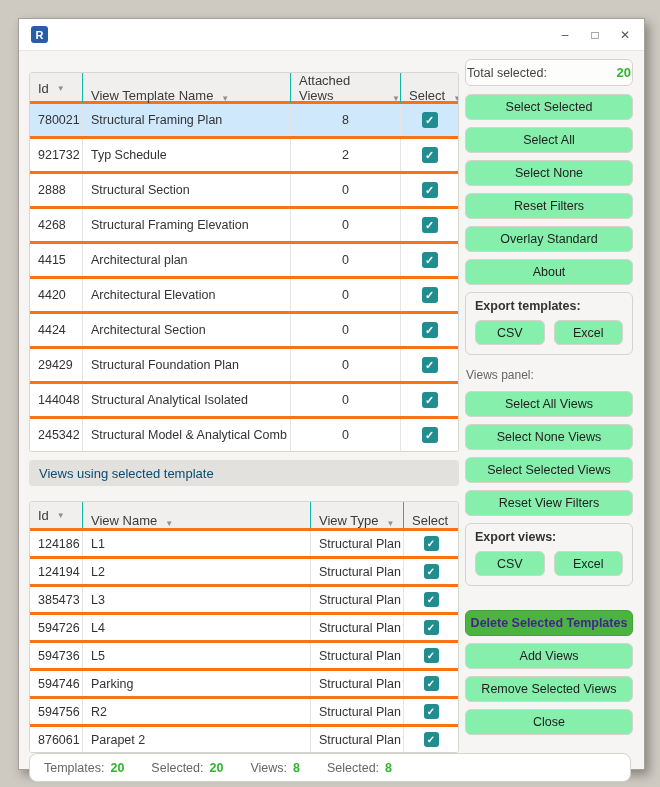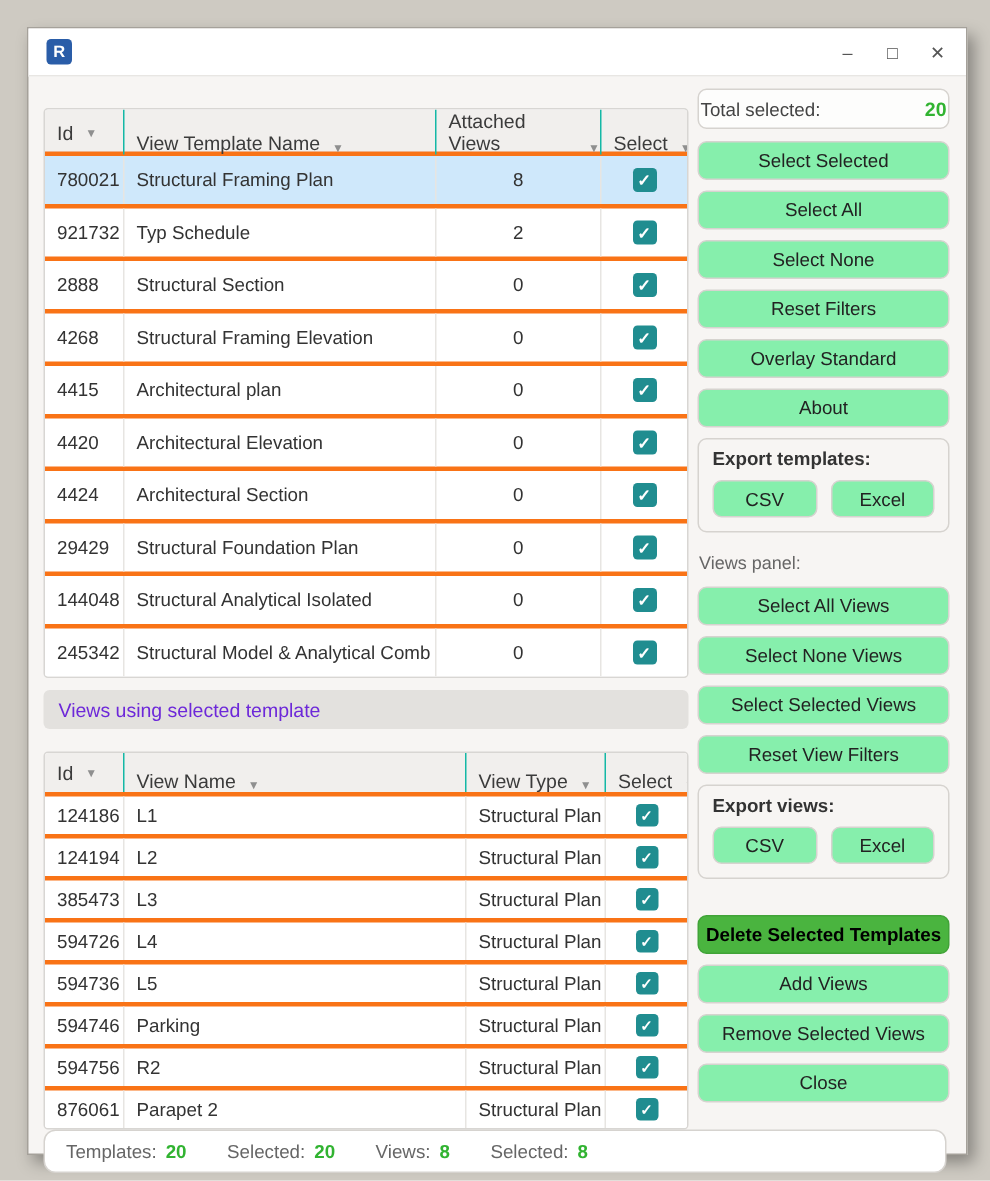--- a/index.html
+++ b/index.html
@@ -67,21 +67,21 @@
     width: 16px; height: 16px; border-radius: 3px;
     background: var(--checkbox-teal, #208d90);
     color: #fff; font-size: 11px; font-weight: bold;
     display: flex; align-items: center; justify-content: center;
     cursor: default;
   }
   .trow.t2 .checkbox { width: 15px; height: 15px; font-size: 10px; }
   .section-bar {
     height: 26px; background: #e3e1de; border-radius: 4px;
     margin: 8px 0 6px 0; display: flex; align-items: center;
-    padding-left: 10px; font-size: 13px; color: #6d28d9;
+    padding-left: 10px; font-size: 13px; color: #0c4a6e;
   }
   
   .right { width: 168px; flex: 0 0 auto; padding-top: 2px; display: flex; flex-direction: column; }
   .box { background: #fdfdfc; border: 1px solid #d6d3cf; border-radius: 6px; }
   .total {
     height: 27px; display: flex; align-items: center; justify-content: space-between;
     padding: 0 1px; margin-bottom: 8px; font-size: 12.5px; color: #444;
   }
   .total .val { color: var(--accent-green, #31b331); font-weight: bold; font-size: 13px; }
   .btn {
@@ -94,21 +94,21 @@
   }
   .group { border: 1px solid #d6d3cf; border-radius: 6px; padding: 6px 9px 9px 9px; margin-bottom: 7px; }
   .glabel { font-size: 12.5px; color: #333; font-weight: bold; margin-bottom: 7px; }
   .grow { display: flex; gap: 9px; }
   .grow .btn { flex: 1; margin: 0; height: 25px; }
   .panel-label { font-size: 12px; color: #666; margin: 6px 0 9px 1px; }
   .btn.delete {
     margin-top: 17px;
     background: var(--delete-green, #4ab43f);
     border-color: #41a338;
-    color: #000000; font-weight: bold;
+    color: #4c1d95; font-weight: bold;
   }
   
   .statusbar {
     margin: 0 13px 11px 10px; height: 29px; flex: 0 0 auto;
     border-radius: 8px; display: flex; align-items: center;
     padding: 0 14px; gap: 27px; font-size: 12.5px; color: #666;
     margin-top: auto; background: #fff;
   }
   .stat { display: flex; align-items: flex-end; }
   .stat .val { color: var(--accent-green, #31b331); font-weight: bold; margin-left: 6px; }

